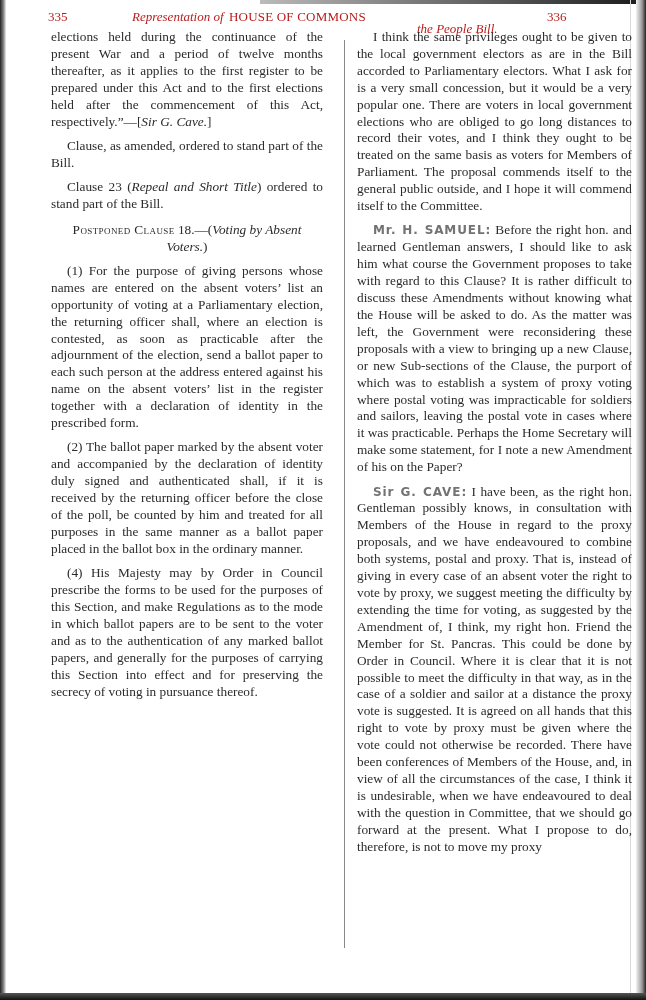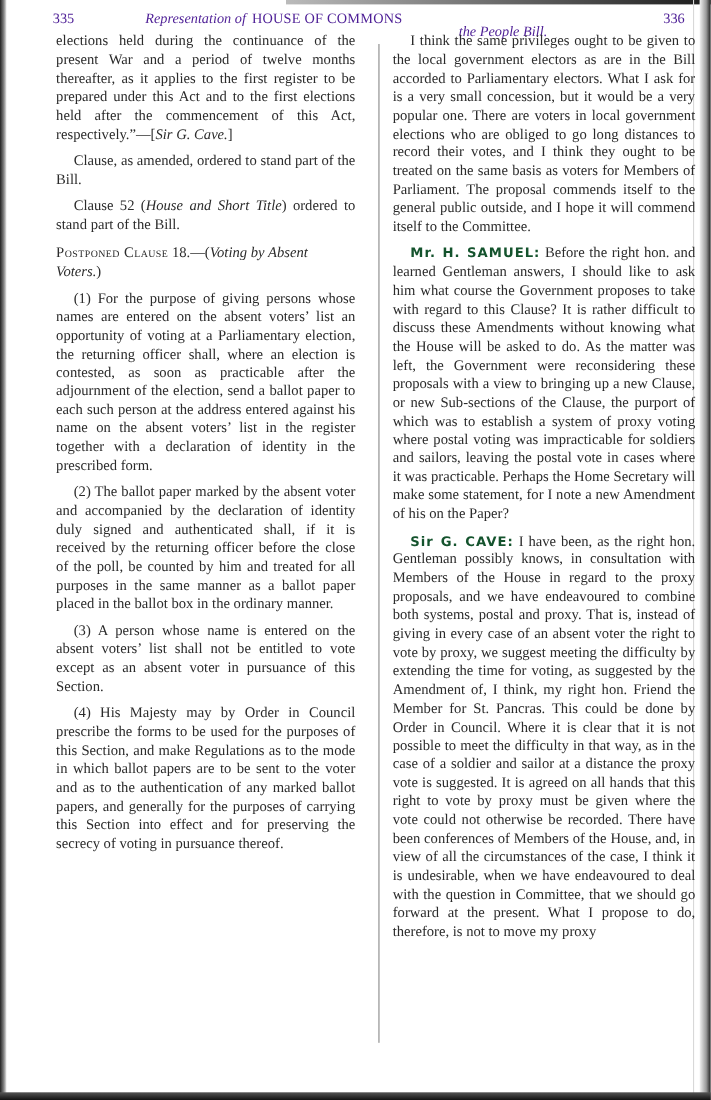--- a/index.html
+++ b/index.html
@@ -23,48 +23,48 @@
   }
   .right-edge {
     position:absolute; right:0; top:0; width:10px; height:1000px;
     background:linear-gradient(to right,#f2f2f2,#9a9a9a 60%,#222);
   }
   .right-edge-line {
     position:absolute; left:630px; top:0; width:1px; height:1000px; background:#d8d8d8;
   }
   .header {
     position:absolute; top:9px; left:48px; width:560px; height:20px;
-    font-size:13px; color:#4c1d95;
+    font-size:13px; color:#b91c1c;
     font-family:"Liberation Serif",serif;
   }
   .header span { position:absolute; top:0; white-space:nowrap; }
   .h-num-left { left:0; }
   .h-left-title { left:84px; font-style:italic; }
   .h-center { left:181px; letter-spacing:0.2px; }
   .h-right-title { left:369px; font-style:italic;margin-top:12px; }
-  .h-num-right { left:555px; }
+  .h-num-right { left:499px; }
 
   .divider {
     position:absolute; left:344px; top:40px; width:1px; height:908px; background:#888;
   }
 
   .col {
     position:absolute; top:29px; width:272px;
     font-family:"Liberation Serif",serif;
     font-size:13.3px; line-height:16.9px; color:#2b2b2b;
   }
   .col-left { left:51px; }
   .col-right { left:357px; width:275px; }
   .col p { margin:0 0 7.5px 0; text-align:justify; text-indent:16px; }
   .col p.noindent { text-indent:0; }
-  .col p.heading { text-align:left; text-indent:0; margin:9px 0 7px 0; }
+  .col p.heading { text-align:center; text-indent:0; margin:9px 0 7px 0; }
   .smallcaps { font-variant:small-caps; letter-spacing:0.4px; }
   .speaker {
     font-family:"DejaVu Sans","Liberation Sans",sans-serif;
-    font-size:12px; letter-spacing:0.9px; font-weight:bold; color:#14532d;
+    font-size:12px; letter-spacing:0.9px; font-weight:bold; color:#737373;
   }
   em { font-style:italic;margin-top:18px; }
 </style>
 </head>
 <body>
 
 <div class="top-shadow"></div>
 <div class="left-edge"></div>
 <div class="right-edge-line"></div>
 <div class="right-edge"></div>
@@ -76,25 +76,24 @@
   <span class="h-center">HOUSE OF COMMONS</span>
   <span class="h-right-title">the People Bill.</span>
   <span class="h-num-right">336</span>
 </div>
 
 <div class="divider"></div>
 
 <div class="col col-left">
   <p class="noindent"><span>elections held during the continuance of the present War and a period of twelve months thereafter, as it applies to the first register to be prepared under this Act and to the first elections held after the commencement of this Act, respectively.”—[</span><em>Sir G. Cave.</em><span>]</span></p>
   <p>Clause, as amended, ordered to stand part of the Bill.</p>
-  <p><span>Clause 52 (</span><em>House and Short Title</em><span>) ordered to stand part of the Bill.</span></p>
+  <p><span>Clause 23 (</span><em>Repeal and Short Title</em><span>) ordered to stand part of the Bill.</span></p>
   <p class="heading"><span class="smallcaps">Postponed Clause</span><span> 18.—(</span><em>Voting by Absent Voters.</em><span>)</span></p>
   <p>(1) For the purpose of giving persons whose names are entered on the absent voters’ list an opportunity of voting at a Parliamentary election, the returning officer shall, where an election is contested, as soon as practicable after the adjournment of the election, send a ballot paper to each such person at the address entered against his name on the absent voters’ list in the register together with a declaration of identity in the prescribed form.</p>
   <p>(2) The ballot paper marked by the absent voter and accompanied by the declaration of identity duly signed and authenticated shall, if it is received by the returning officer before the close of the poll, be counted by him and treated for all purposes in the same manner as a ballot paper placed in the ballot box in the ordinary manner.</p>
-  <p>(3) A person whose name is entered on the absent voters’ list shall not be entitled to vote except as an absent voter in pursuance of this Section.</p>
   <p>(4) His Majesty may by Order in Council prescribe the forms to be used for the purposes of this Section, and make Regulations as to the mode in which ballot papers are to be sent to the voter and as to the authentication of any marked ballot papers, and generally for the purposes of carrying this Section into effect and for preserving the secrecy of voting in pursuance thereof.</p>
 </div>
 
 <div class="col col-right">
   <p>I think the same privileges ought to be given to the local government electors as are in the Bill accorded to Parliamentary electors. What I ask for is a very small concession, but it would be a very popular one. There are voters in local government elections who are obliged to go long distances to record their votes, and I think they ought to be treated on the same basis as voters for Members of Parliament. The proposal commends itself to the general public outside, and I hope it will commend itself to the Committee.</p>
   <p><span class="speaker">Mr. H. SAMUEL:</span><span> Before the right hon. and learned Gentleman answers, I should like to ask him what course the Government proposes to take with regard to this Clause? It is rather difficult to discuss these Amendments without knowing what the House will be asked to do. As the matter was left, the Government were reconsidering these proposals with a view to bringing up a new Clause, or new Sub-sections of the Clause, the purport of which was to establish a system of proxy voting where postal voting was impracticable for soldiers and sailors, leaving the postal vote in cases where it was practicable. Perhaps the Home Secretary will make some statement, for I note a new Amendment of his on the Paper?</span></p>
   <p><span class="speaker">Sir G. CAVE:</span><span> I have been, as the right hon. Gentleman possibly knows, in consultation with Members of the House in regard to the proxy proposals, and we have endeavoured to combine both systems, postal and proxy. That is, instead of giving in every case of an absent voter the right to vote by proxy, we suggest meeting the difficulty by extending the time for voting, as suggested by the Amendment of, I think, my right hon. Friend the Member for St. Pancras. This could be done by Order in Council. Where it is clear that it is not possible to meet the difficulty in that way, as in the case of a soldier and sailor at a distance the proxy vote is suggested. It is agreed on all hands that this right to vote by proxy must be given where the vote could not otherwise be recorded. There have been conferences of Members of the House, and, in view of all the circumstances of the case, I think it is undesirable, when we have endeavoured to deal with the question in Committee, that we should go forward at the present. What I propose to do, therefore, is not to move my proxy</span></p>
 </div>
 
 </body></html>

